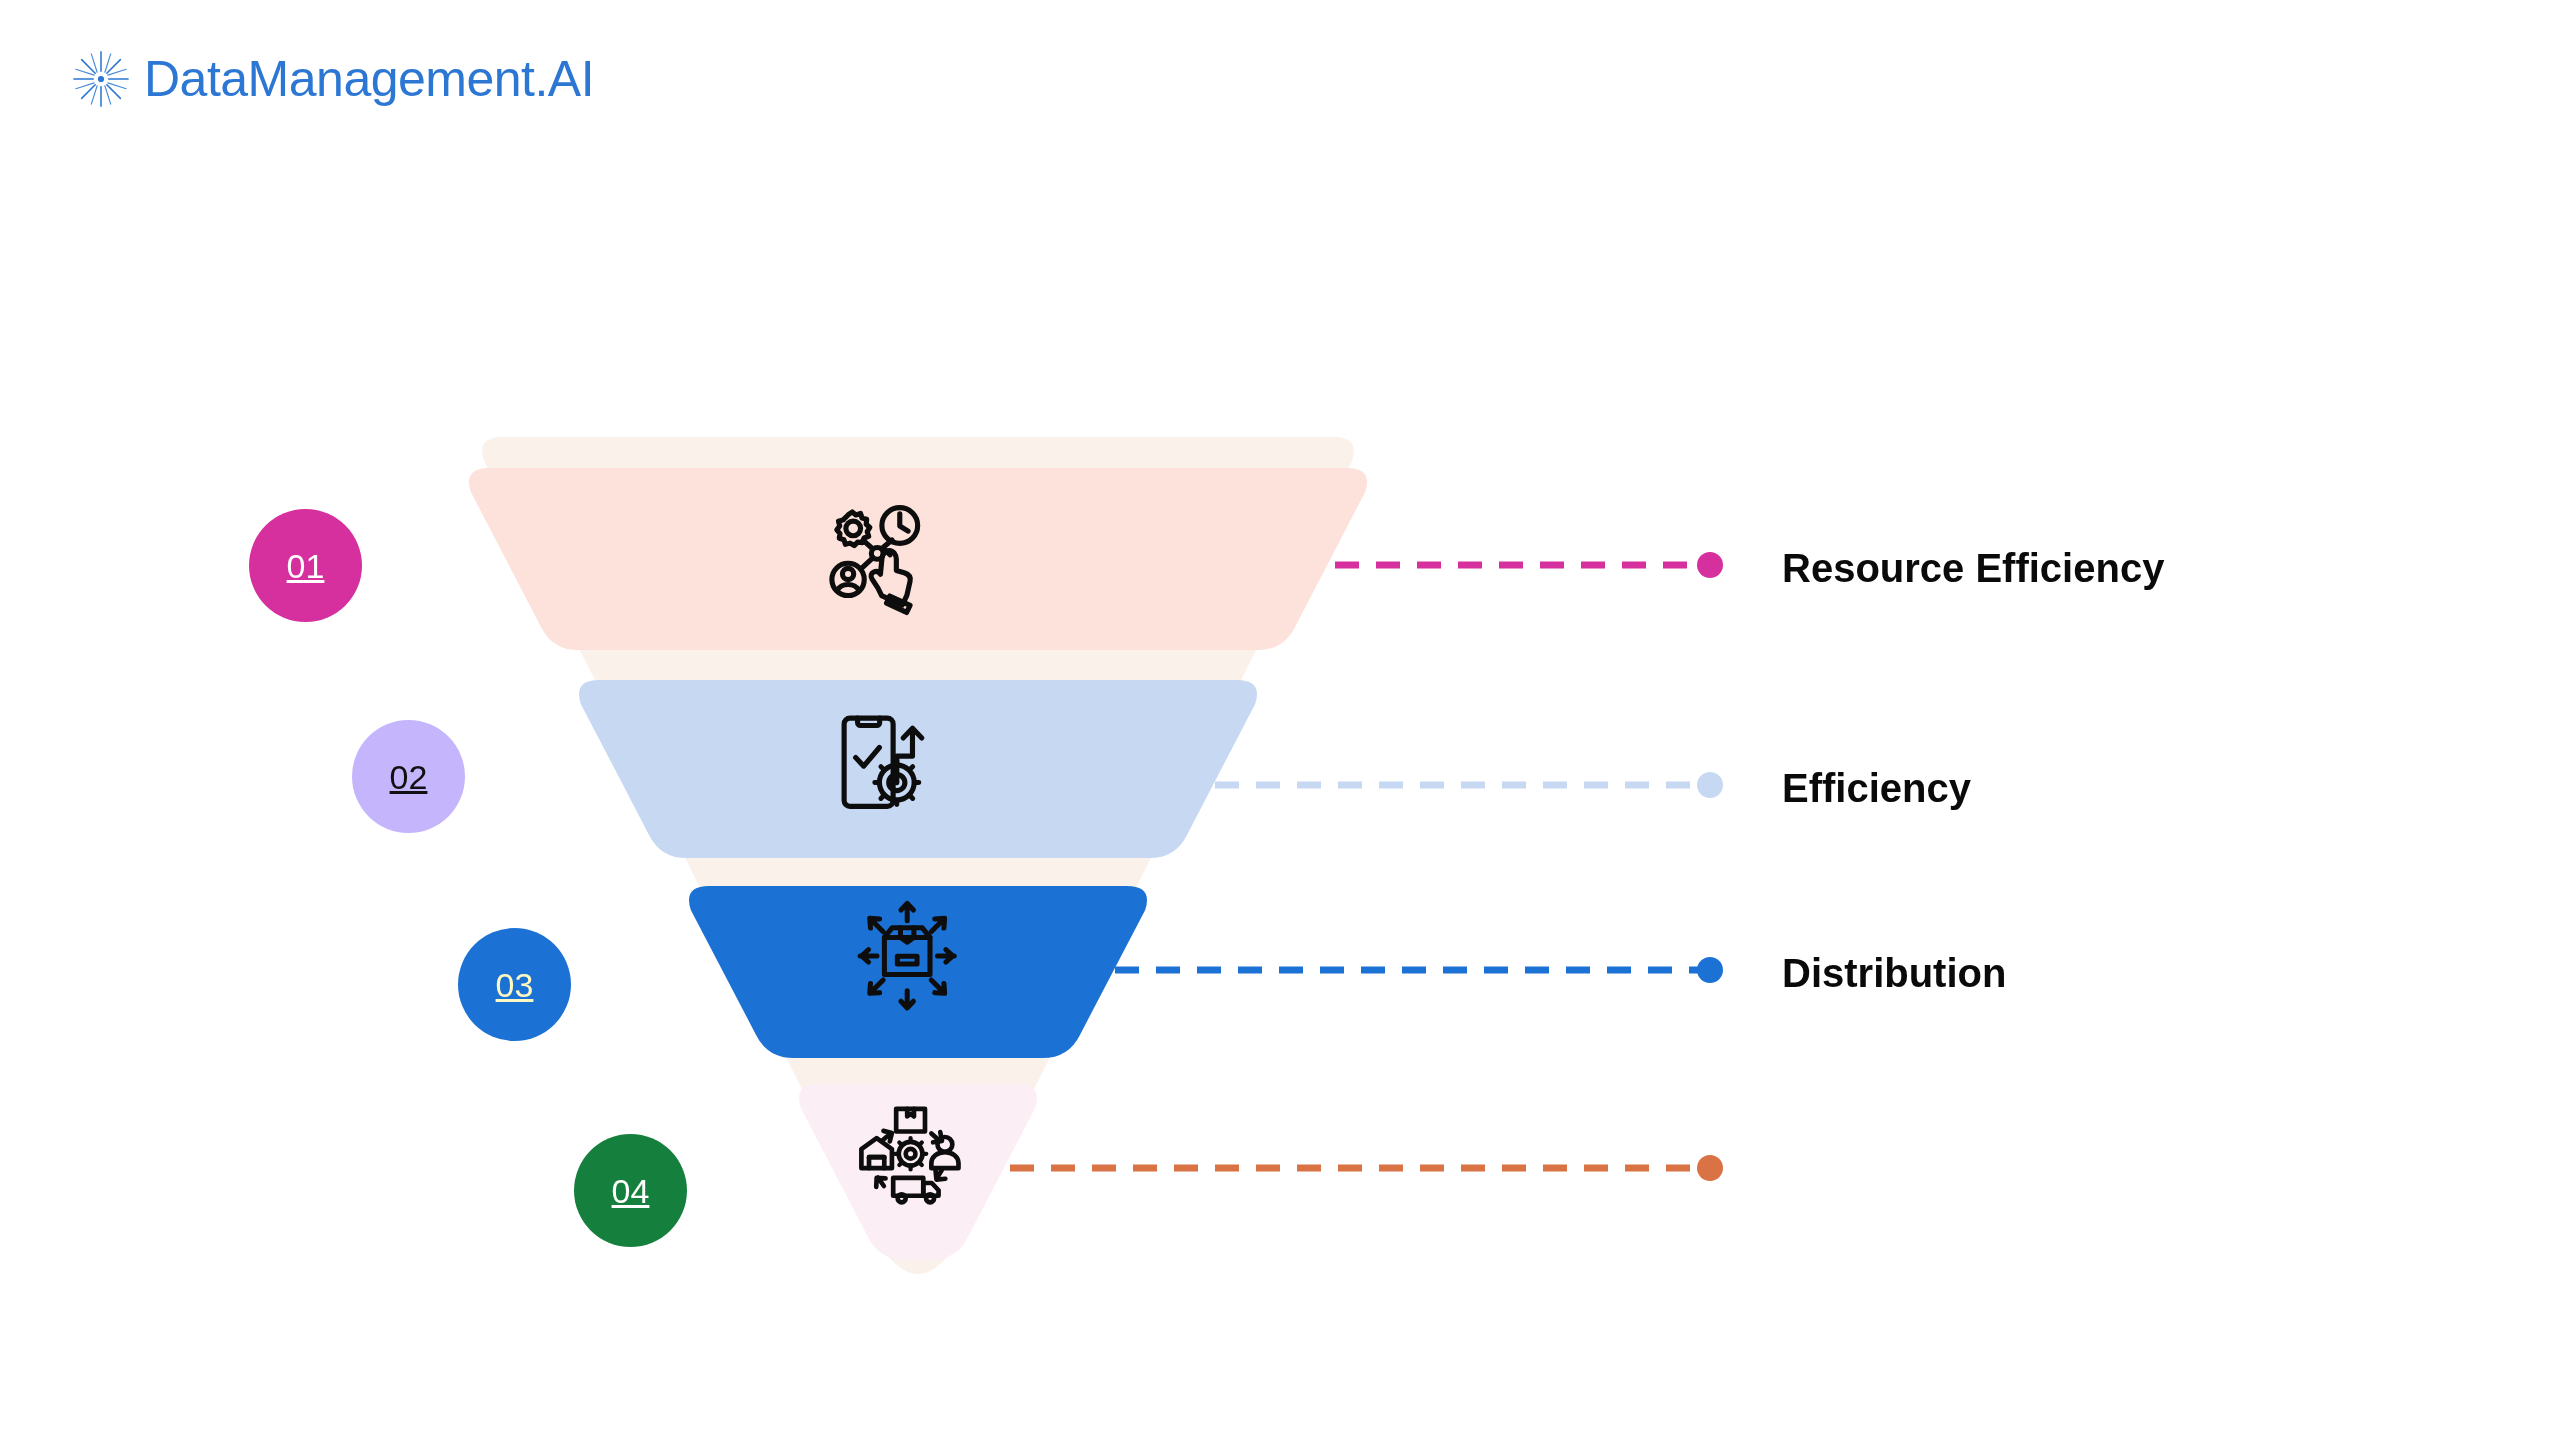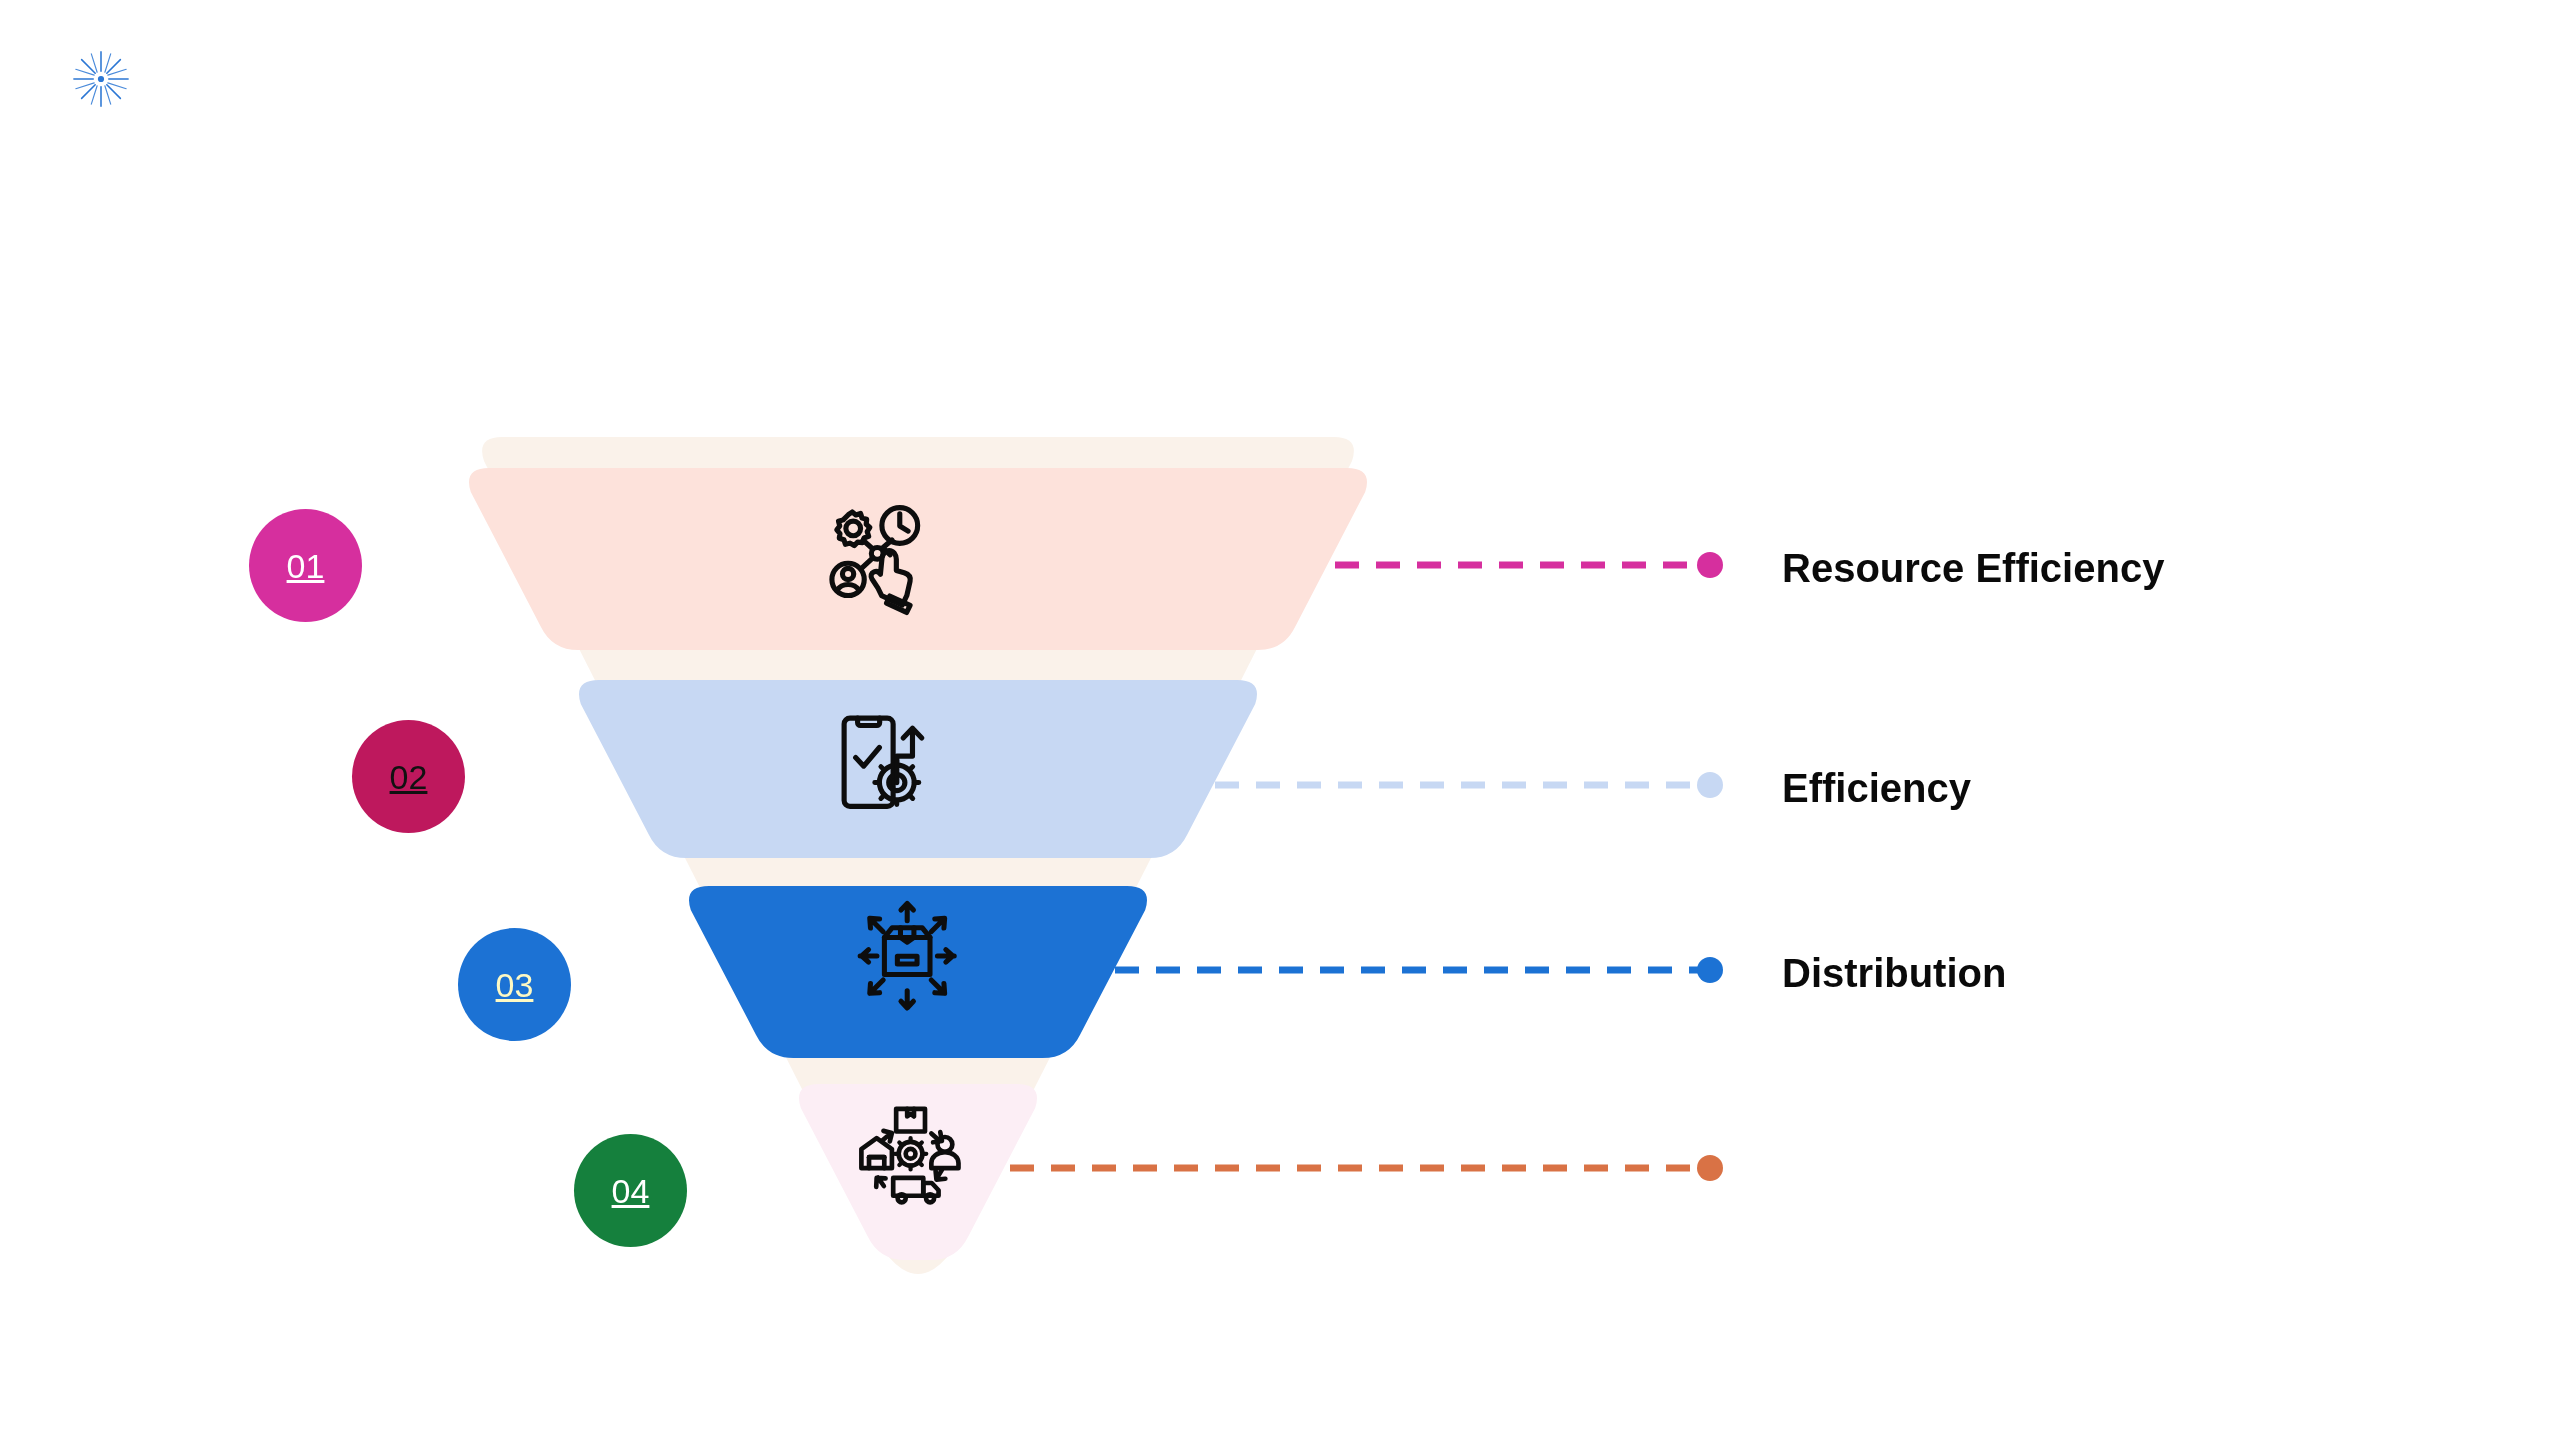--- a/index.html
+++ b/index.html
@@ -64,20 +64,21 @@
           <line x1="22" y1="58" x2="28" y2="39" stroke-width="1.2" opacity=".85"></line>
           <line x1="42" y1="58" x2="36" y2="39" stroke-width="1.2" opacity=".85"></line>
           <line x1="6" y1="22" x2="25" y2="28" stroke-width="1.2" opacity=".85"></line>
           <line x1="6" y1="42" x2="25" y2="36" stroke-width="1.2" opacity=".85"></line>
           <line x1="58" y1="22" x2="39" y2="28" stroke-width="1.2" opacity=".85"></line>
           <line x1="58" y1="42" x2="39" y2="36" stroke-width="1.2" opacity=".85"></line>
         </g>
         <circle cx="32" cy="32" r="3.2" fill="#2c77d4"></circle>
       </svg>
     </span>
+    <span class="logo-text">DataManagement.AI</span>
   </div>
 
 
   <svg id="funnel" viewBox="0 0 2560 1440">
 
     <path id="fn-backdrop" d="M 502 437
              L 1334 437
              Q 1360 437 1352 461
              L 952 1251
              Q 918 1297 884 1251
@@ -204,21 +205,21 @@
         <line x1="1115" y1="970" x2="1710" y2="970" stroke="#1c72d4" stroke-width="7" stroke-dasharray="24 17" stroke-linecap="butt"></line>
         <circle cx="1710" cy="970" r="13" fill="#1c72d4"></circle>
         <line x1="1010" y1="1168" x2="1710" y2="1168" stroke="#d97245" stroke-width="7" stroke-dasharray="24 17" stroke-linecap="butt"></line>
         <circle cx="1710" cy="1168" r="13" fill="#d97245"></circle>
       </g>
   </svg>
 
   <div class="badge" id="badge-0" style="left: 249px; top: 509px; width: 113px; height: 113px; background: rgb(214, 47, 158); color: rgb(255, 255, 255);">
     <span>01</span>
   </div>
-  <div class="badge" id="badge-1" style="left: 352px; top: 720px; width: 113px; height: 113px; background: #be185d; color: rgb(17, 17, 17);">
+  <div class="badge" id="badge-1" style="left: 352px; top: 720px; width: 113px; height: 113px; background: #c4b5fd; color: rgb(17, 17, 17);">
     <span>02</span>
   </div>
   <div class="badge" id="badge-2" style="left: 458px; top: 928px; width: 113px; height: 113px; background: rgb(28, 114, 212); color: #fef9c3;">
     <span>03</span>
   </div>
   <div class="badge" id="badge-3" style="left: 574px; top: 1134px; width: 113px; height: 113px; background: #15803d; color: rgb(255, 255, 255);">
     <span>04</span>
   </div>
 
   <div class="label-text" style="left:1782px; top:548px;">Resource Efficiency</div>

